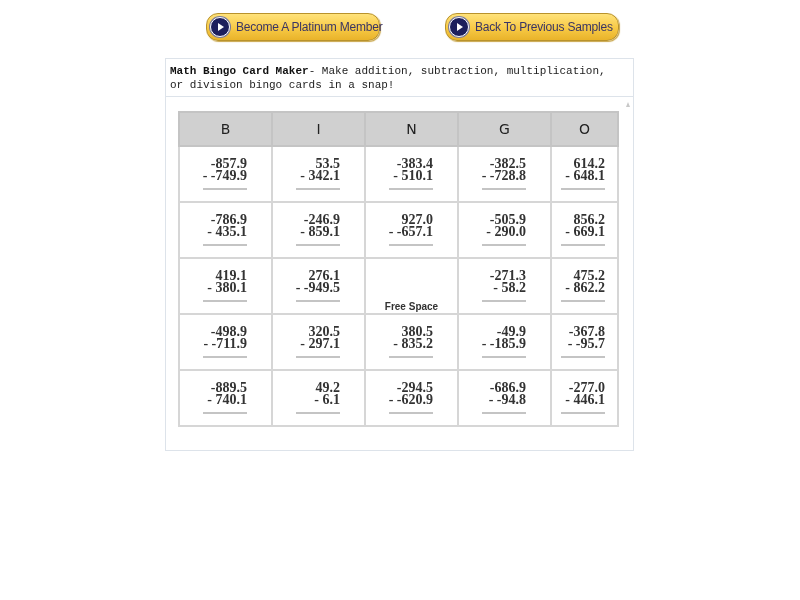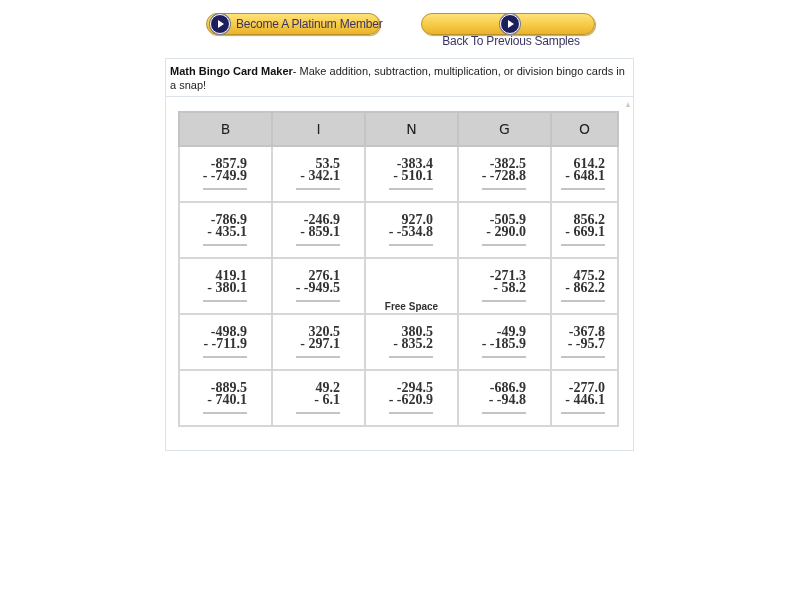--- a/index.html
+++ b/index.html
@@ -1,41 +1,41 @@
 <!DOCTYPE html>
 <html><head>
 <meta charset="utf-8">
 <style>
   html, body { margin:0; padding:0; background:#ffffff; }
   body { width:800px; height:600px; position:relative; overflow:hidden; font-family:"Liberation Sans", sans-serif; }
   .btn {
-    position:absolute; top:13px; height:22px; border-radius:12px;
+    position:absolute; top:13px; height:28px; border-radius:12px;
     background:linear-gradient(#ffe27a, #f7c945 55%, #e9b32a);
     border:1px solid #b8922c; box-shadow:1px 1px 1px #c9a64a;
     display:flex; align-items:center; cursor:pointer; box-sizing:border-box;
   }
   .btn .play {
     width:18px; height:18px; border-radius:50%; background:#1d1f5c;
     border:1px solid #ffffff; box-shadow:0 0 0 1px #7a7a9a;
     margin-left:3px; position:relative; flex:none;
   }
   .btn .play:after {
     content:""; position:absolute; left:7px; top:5px;
     border-left:6px solid #ffffff; border-top:4px solid transparent; border-bottom:4px solid transparent;
   }
   .btn .lbl { font-size:12px; color:#3a3564; margin-left:6px; letter-spacing:-0.2px; white-space:nowrap; }
   #btn1 { left:206px; width:174px; }
-  #btn2 { left:421px; width:174px;flex-direction:column; }
+  #btn2 { left:445px; width:174px; }
   .outer {
     position:absolute; left:165px; top:58px; width:469px; height:393px;
     border:1px solid #dde3ea; box-sizing:border-box; background:#fff;
   }
   .header {
     position:absolute; left:4px; top:5px; width:455px;
-    font-size:11px; line-height:14px; color:#222; font-family:Liberation Sans, sans-serif;
+    font-size:11px; line-height:14px; color:#222; font-family:Liberation Mono, monospace;
   }
   .header b { font-weight:bold; color:#111; }
   .sep { position:absolute; left:0; right:0; top:37px; border-top:1px solid #dde3ea; }
   .scroll {
     position:absolute; left:459px; top:40px; width:6px; height:12px;
   }
   .scroll:after {
     content:""; position:absolute; left:1px; top:3px;
     border-bottom:5px solid #c8c8c8; border-left:2px solid transparent; border-right:2px solid transparent;
   }
@@ -142,21 +142,21 @@
         <td class="c1">
           <div class="prob">
             <div>-246.9</div>
             <div>- 859.1</div>
             <span class="line"></span>
           </div>
         </td>
         <td class="c2">
           <div class="prob">
             <div>927.0</div>
-            <div>- -534.8</div>
+            <div>- -657.1</div>
             <span class="line"></span>
           </div>
         </td>
         <td class="c3">
           <div class="prob">
             <div>-505.9</div>
             <div>- 290.0</div>
             <span class="line"></span>
           </div>
         </td>

